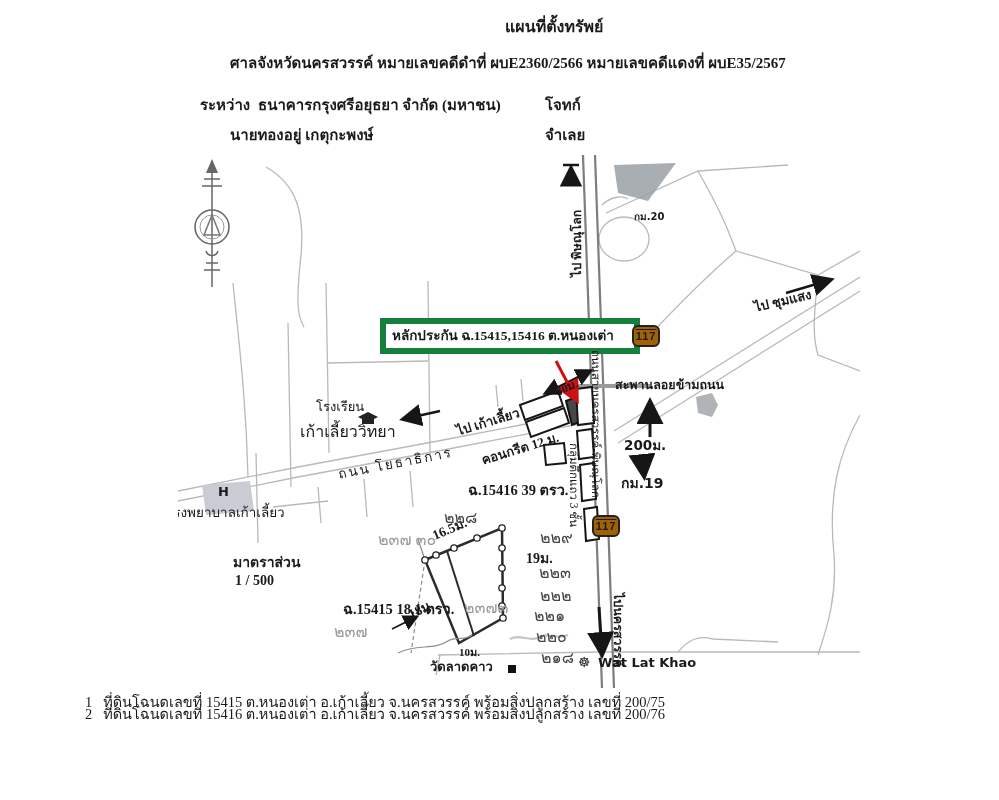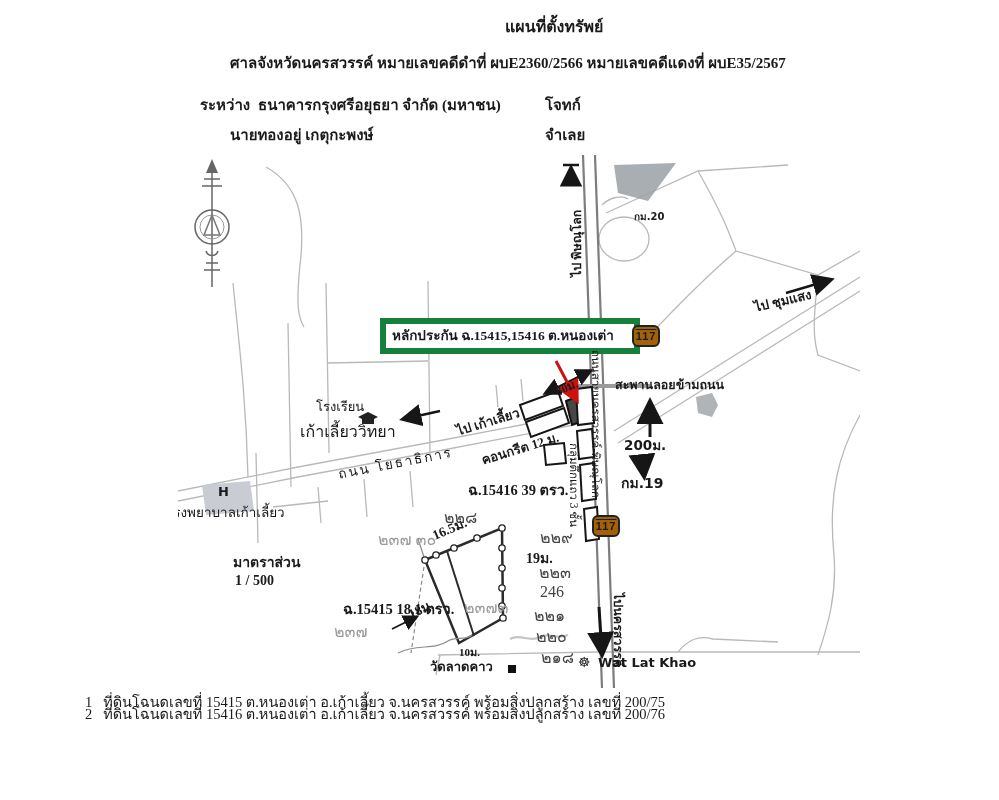--- a/index.html
+++ b/index.html
@@ -191,21 +191,21 @@
     <div class="lbl b rot" style="left:277px;top:270px;font-size:13px;transform:rotate(-17deg);">ไป เก้าเลี้ยว</div>
     <div class="lbl b rot" style="left:302px;top:299px;font-size:13px;transform:rotate(-17deg);">คอนกรีต 12 ม.</div>
     <div class="lbl rot" style="left:159px;top:312px;font-size:13.5px;transform:rotate(-11deg);letter-spacing:2px;">ถนน โยธาธิการ</div>
     <div class="lbl b rot" style="left:252px;top:374px;font-size:13.5px;transform:rotate(-23deg);">16.5ม.</div>
     <div class="lbl b rot" style="left:228px;top:453px;font-size:13.5px;transform:rotate(-25deg);">18ม.</div>
     <div class="lbl b rot" style="left:376px;top:231px;font-size:12px;transform:rotate(-22deg);">30ม.</div>
 
     <div class="pn" style="left:266px;top:326px;">๒๒๘</div>
     <div class="pn" style="left:362px;top:346px;">๒๒๙</div>
     <div class="pn" style="left:361px;top:381px;">๒๒๓</div>
-    <div class="pn" style="left:362px;top:404px;">246</div>
+    <div class="pn" style="left:362px;top:404px;">๒๒๒</div>
     <div class="pn" style="left:356px;top:424px;">๒๒๑</div>
     <div class="pn" style="left:358px;top:445px;">๒๒๐</div>
     <div class="pn" style="left:363px;top:466px;">๒๑๘</div>
     <div class="pn gray" style="left:200px;top:348px;">๒๓๗ ๓๐</div>
     <div class="pn gray" style="left:156px;top:440px;">๒๓๗</div>
     <div class="pn gray" style="left:286px;top:416px;">๒๓๗๓</div>
   </div>
 
   <div class="footer-row" style="left:85px;top:690px;">
     <span>1</span>&nbsp;&nbsp;

